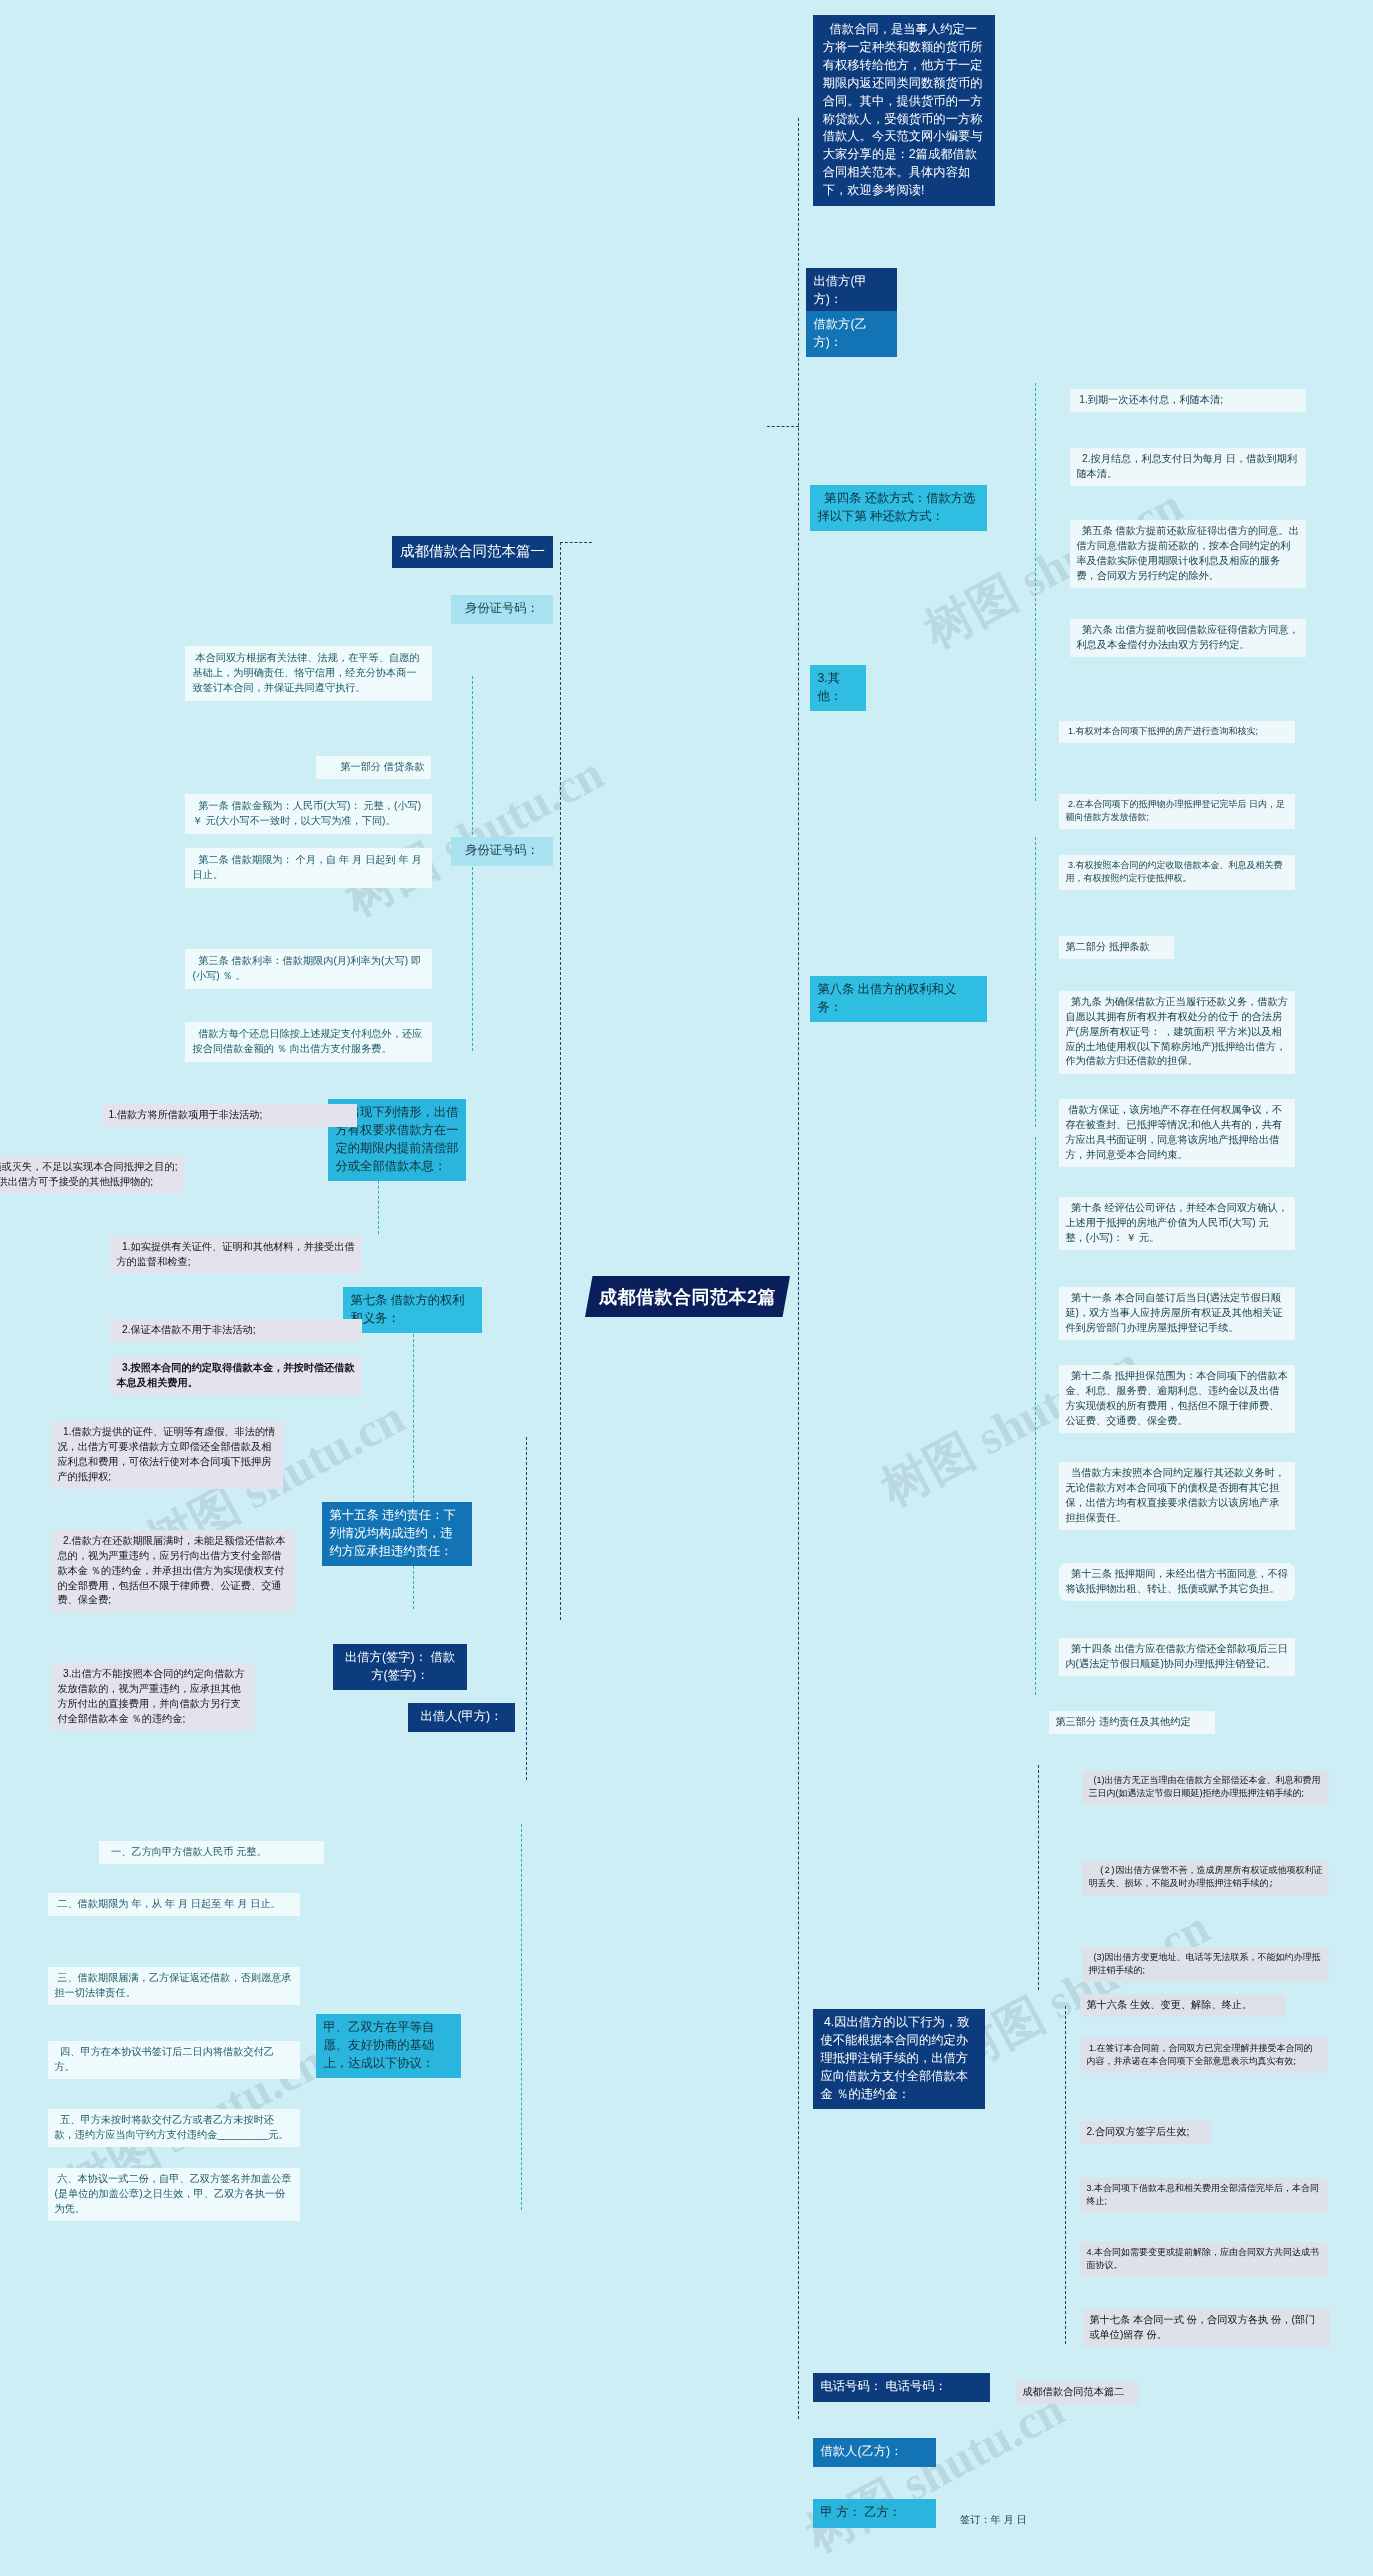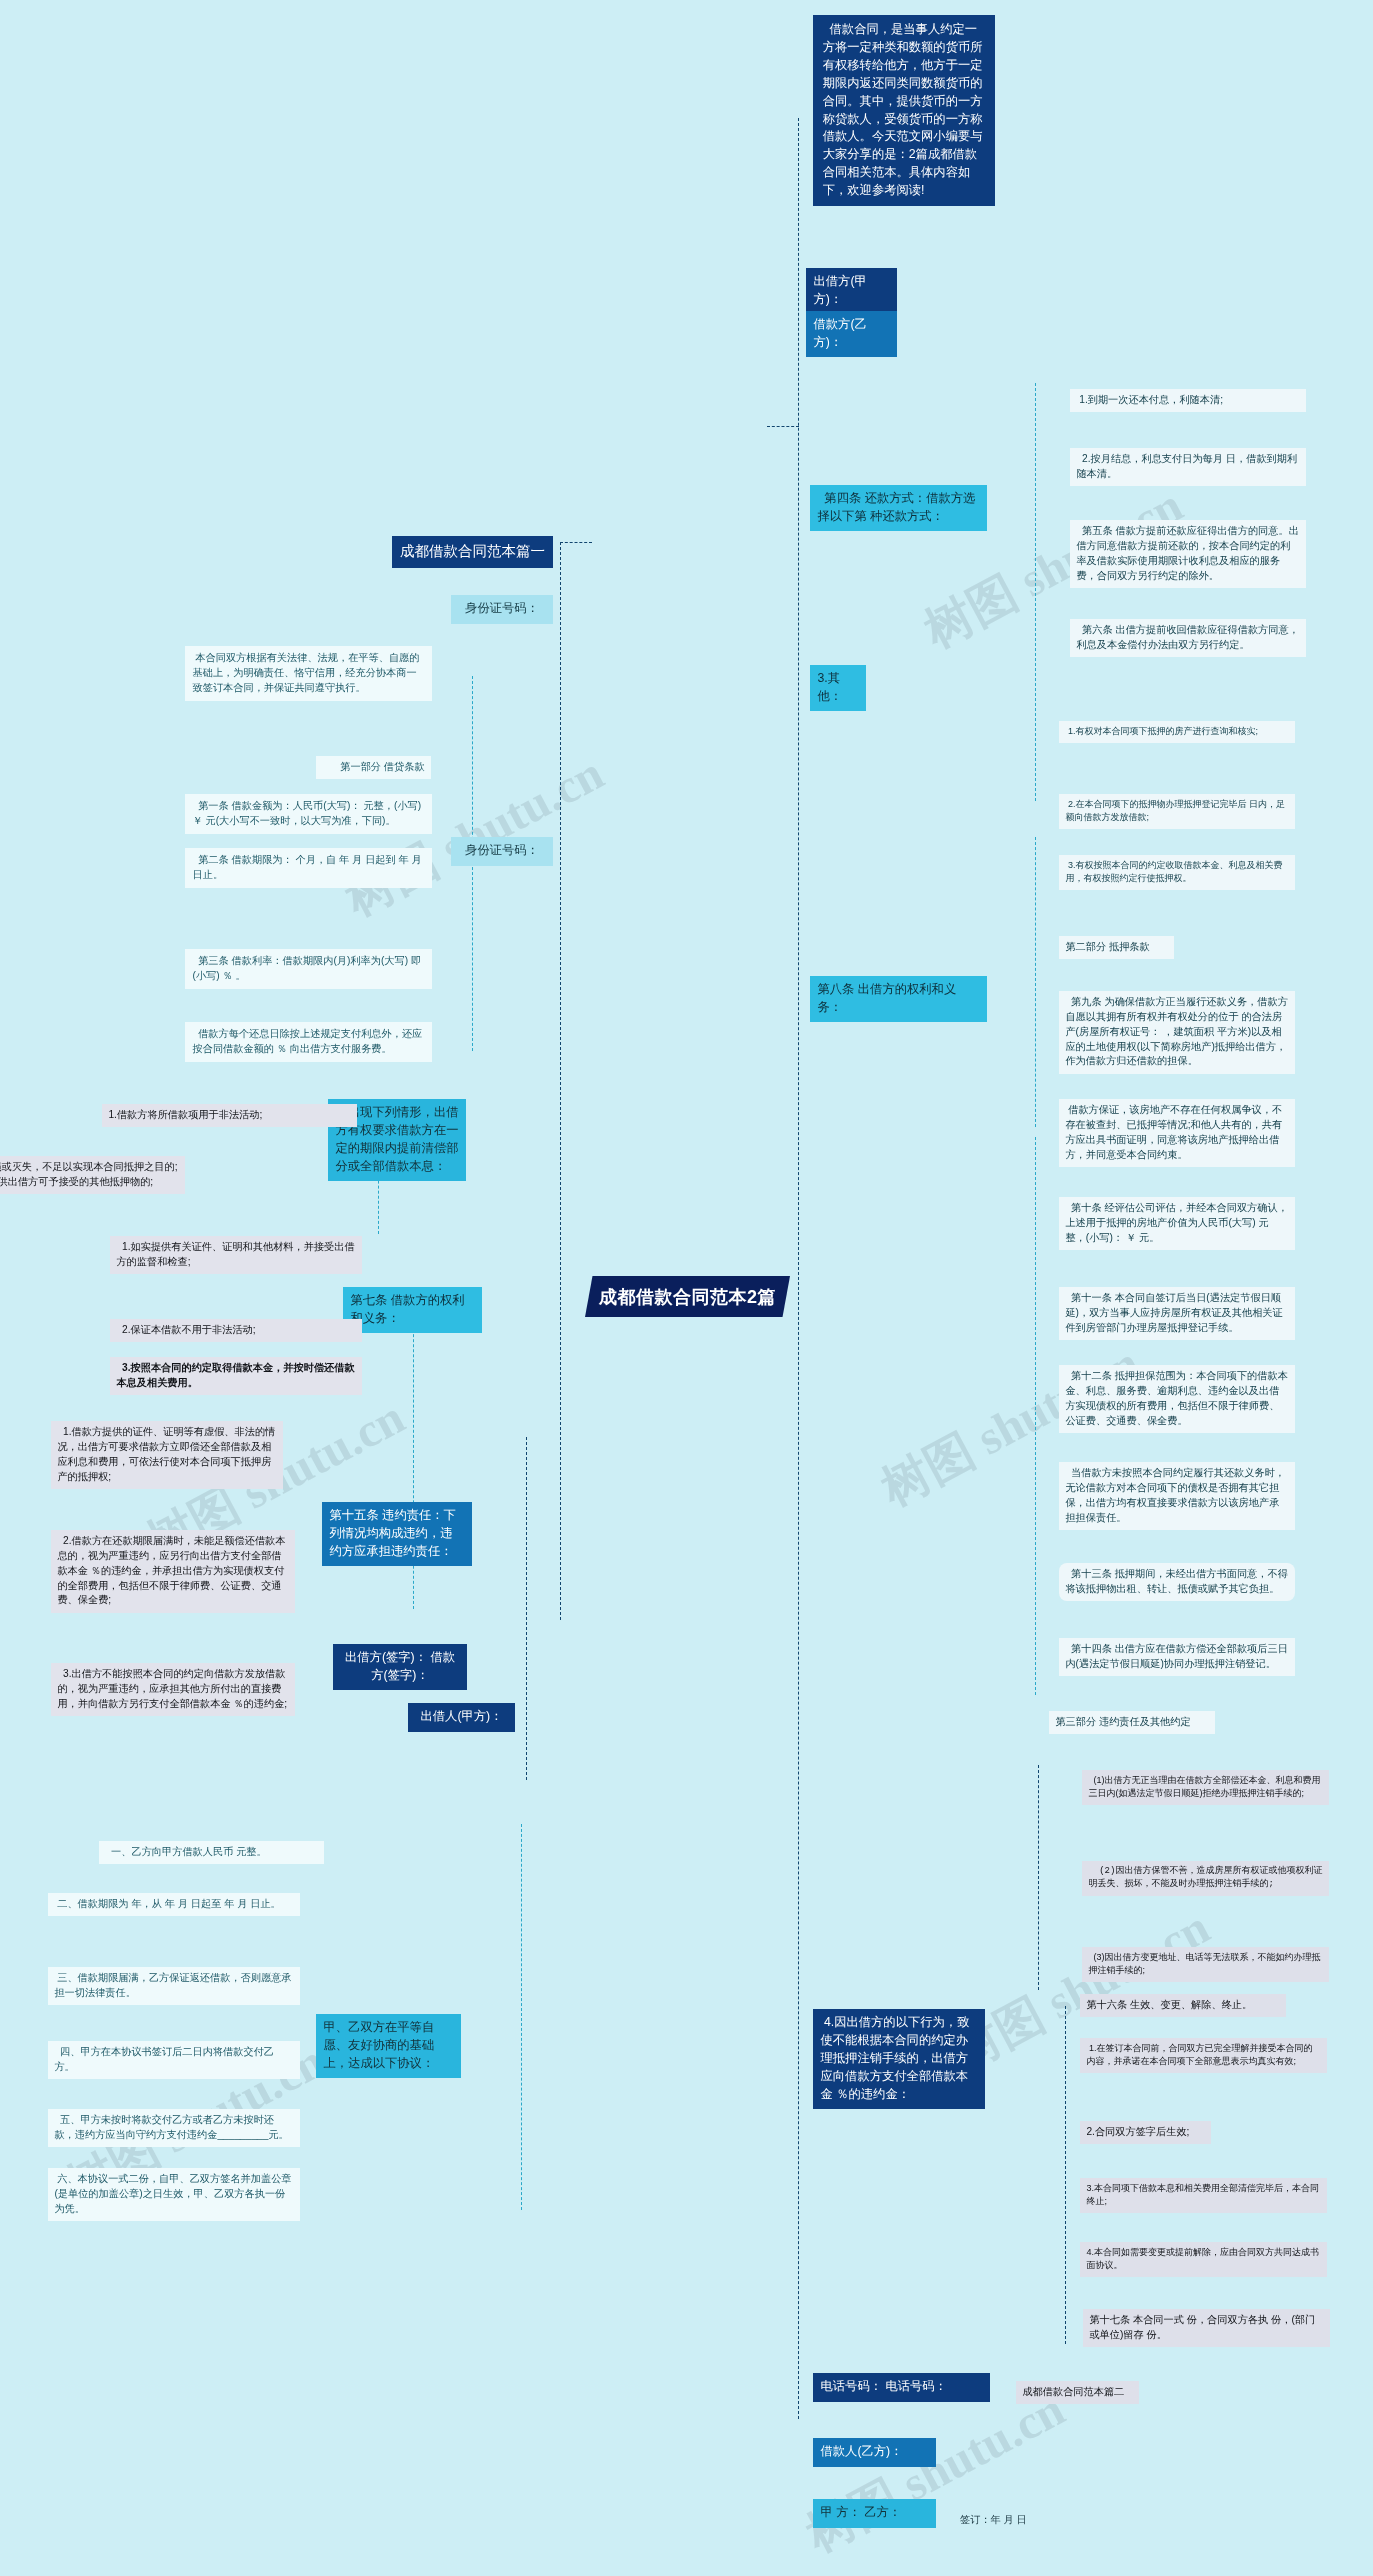--- a/index.html
+++ b/index.html
@@ -115,21 +115,21 @@
 <div class="node graylite t-sm pad-c" style="left:-70px;top:1156px;width:255px;">  2.抵押物毁损或灭失，不足以实现本合同抵押之目的;借款方不能提供出借方可予接受的其他抵押物的;</div>
 
 <div class="node cyan2 t-mid pad-b" style="left:343px;top:1287px;width:139px;">第七条 借款方的权利和义务：</div>
 <div class="node graylite t-sm pad-c" style="left:110px;top:1236px;width:252px;">  1.如实提供有关证件、证明和其他材料，并接受出借方的监督和检查;</div>
 <div class="node graylite t-sm pad-c" style="left:110px;top:1319px;width:252px;">  2.保证本借款不用于非法活动;</div>
 <div class="node graylite t-sm pad-c" style="left:110px;top:1357px;width:252px;font-weight:bold;">  3.按照本合同的约定取得借款本金，并按时偿还借款本息及相关费用。</div>
 
 <div class="node blue t-mid pad-b" style="left:322px;top:1502px;width:150px;">第十五条 违约责任：下列情况均构成违约，违约方应承担违约责任：</div>
 <div class="node graylite t-sm pad-c" style="left:51px;top:1421px;width:232px;">  1.借款方提供的证件、证明等有虚假、非法的情况，出借方可要求借款方立即偿还全部借款及相应利息和费用，可依法行使对本合同项下抵押房产的抵押权;</div>
 <div class="node graylite t-sm pad-c" style="left:51px;top:1530px;width:244px;">  2.借款方在还款期限届满时，未能足额偿还借款本息的，视为严重违约，应另行向出借方支付全部借款本金 ％的违约金，并承担出借方为实现债权支付的全部费用，包括但不限于律师费、公证费、交通费、保全费;</div>
-<div class="node graylite t-sm pad-c" style="left:51px;top:1663px;width:244px;">  3.出借方不能按照本合同的约定向借款方发放借款的，视为严重违约，应承担其他方所付出的直接费用，并向借款方另行支付全部借款本金 ％的违约金;</div>
+<div class="node graylite t-sm pad-c" style="left:51px;top:1663px;width:204px;">  3.出借方不能按照本合同的约定向借款方发放借款的，视为严重违约，应承担其他方所付出的直接费用，并向借款方另行支付全部借款本金 ％的违约金;</div>
 
 <div class="node navy t-mid pad-b" style="left:333px;top:1644px;width:134px;text-align:center;">出借方(签字)： 借款方(签字)：</div>
 
 <div class="node navy t-mid pad-b" style="left:408px;top:1703px;width:107px;text-align:center;">出借人(甲方)：</div>
 
 <div class="node cyan t-mid pad-b" style="left:316px;top:2014px;width:145px;">甲、乙双方在平等自愿、友好协商的基础上，达成以下协议：</div>
 
 <div class="node white t-sm pad-c" style="left:99px;top:1841px;width:225px;">  一、乙方向甲方借款人民币 元整。</div>
 <div class="node white t-sm pad-c" style="left:48px;top:1893px;width:252px;"> 二、借款期限为 年，从 年 月 日起至 年 月 日止。</div>
 <div class="node white t-sm pad-c" style="left:48px;top:1967px;width:252px;"> 三、借款期限届满，乙方保证返还借款，否则愿意承担一切法律责任。</div>

